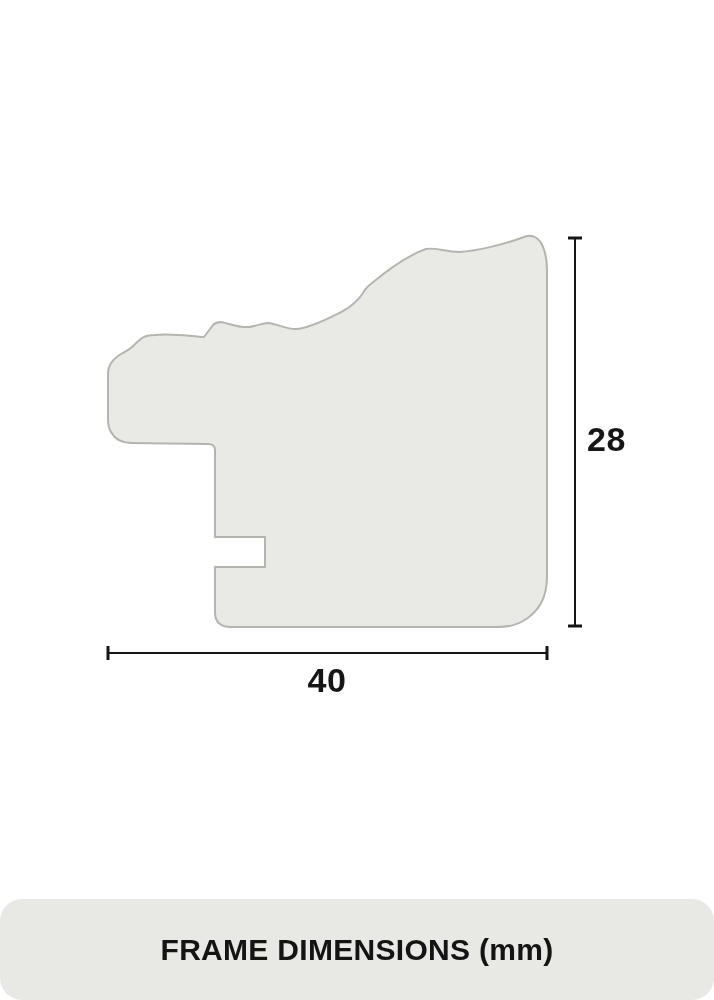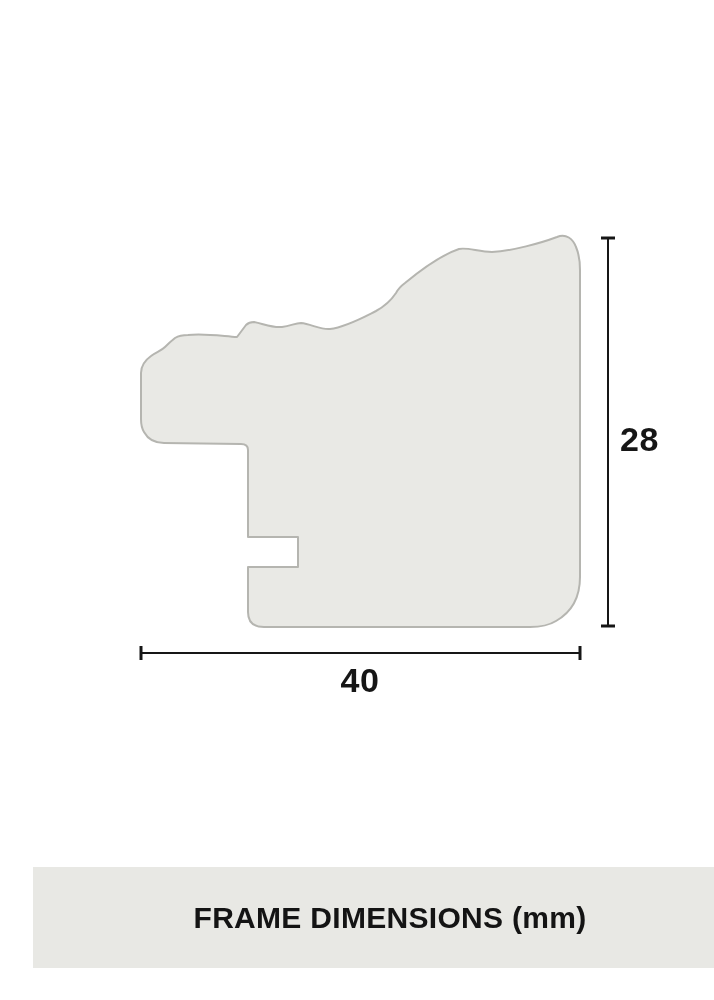--- a/index.html
+++ b/index.html
@@ -9,21 +9,20 @@
     height: 1000px;
     background: #ffffff;
     overflow: hidden;
     font-family: "Liberation Sans", sans-serif;
   }
   .canvas {
     position: relative;
     width: 568px;
     height: 1000px;
     background: #ffffff;
-    margin-left: 33px;
   }
   .diagram-svg {
     position: absolute;
     left: 0;
     top: 0;
     width: 714px;
     height: 1000px;
     display: block;
   }
   .dim-label {
@@ -41,27 +40,28 @@
     top: 422px;
   }
   .dim-label.width {
     left: 327px;
     top: 663px;
     transform: translateX(-50%);
   }
   .caption-strip {
     position: absolute;
     left: 0;
-    top: 867px;
+    top: 899px;
     width: 714px;
     height: 101px;
     background: #e8e8e4;
     display: flex;
     align-items: center;
     justify-content: center;
+    border-radius: 22px;
   }
   .caption-text {
     color: #141414;
     font-size: 30px;
     font-weight: 600;
     letter-spacing: 0.3px;
     line-height: 1;
     white-space: nowrap;
     user-select: none;
   }

